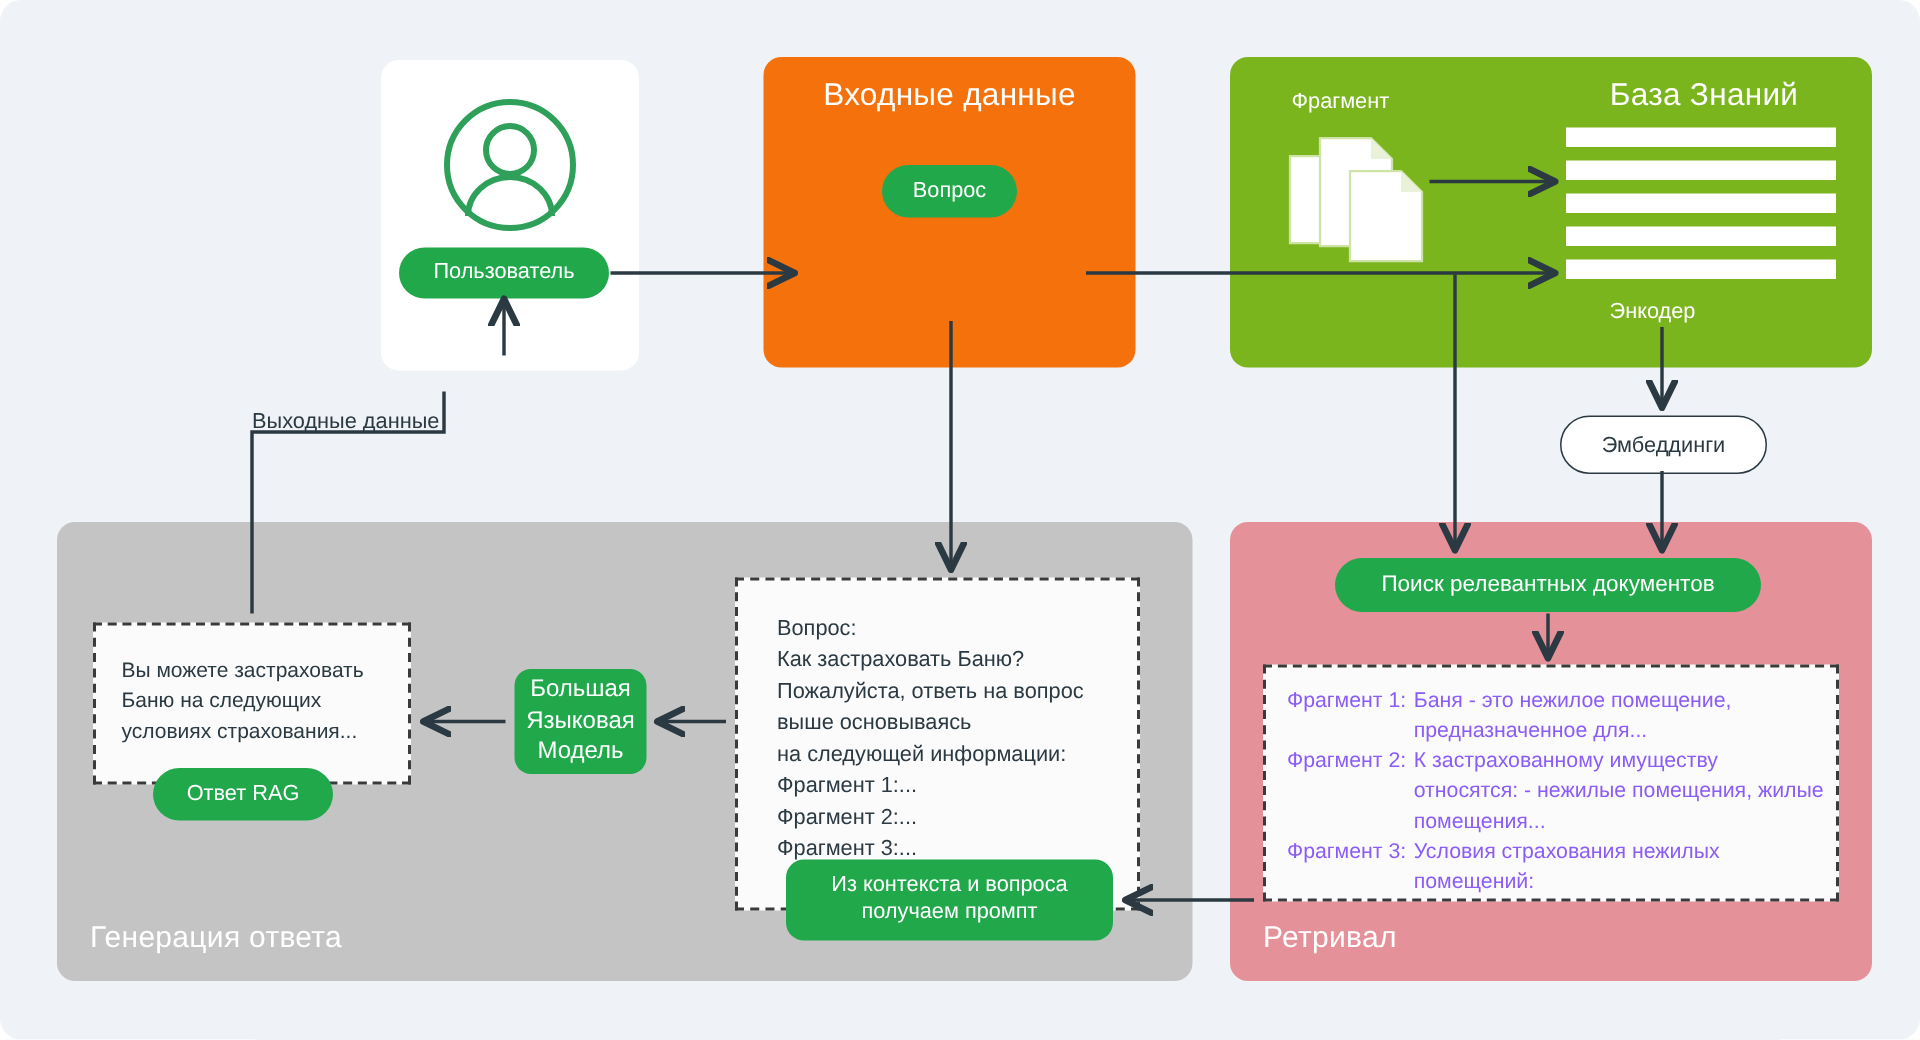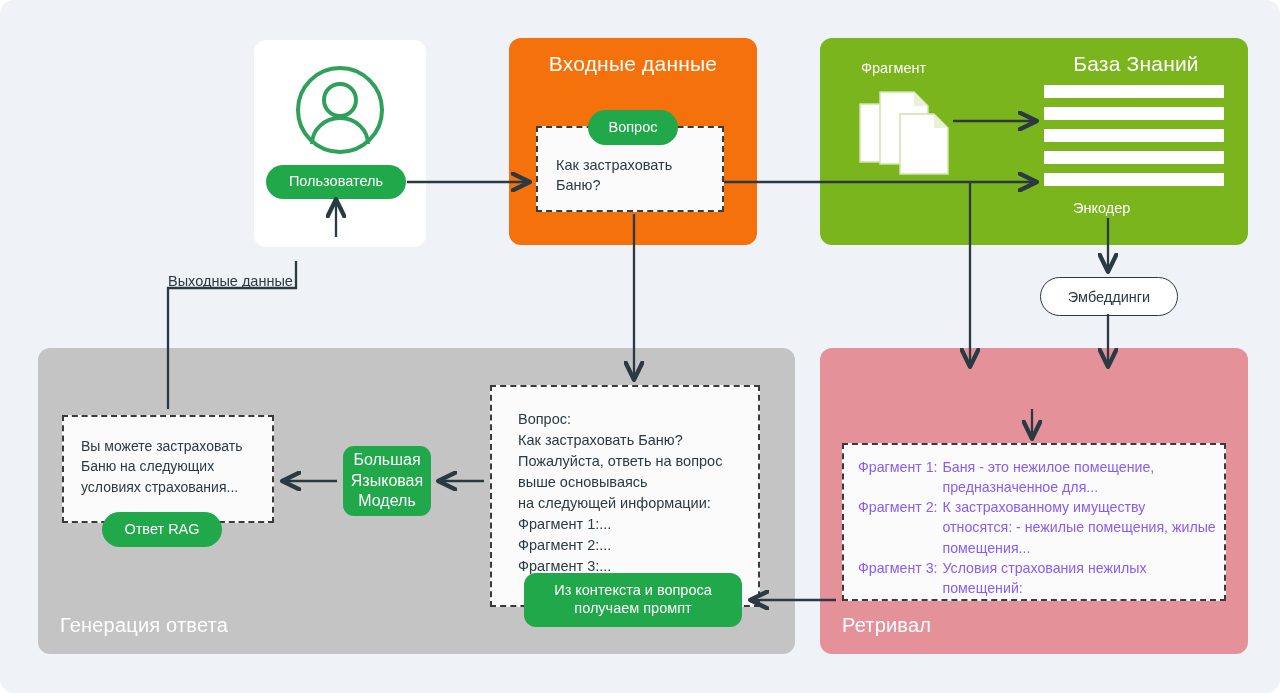--- a/index.html
+++ b/index.html
@@ -169,24 +169,20 @@
         <path d="M20 82 a28 26 0 0 1 56 0" fill="none" stroke="#2ea05a" stroke-width="4"></path>
       </svg>
     </div>
   </div>
   <div class="pill" id="pill-user">
     <span>Пользователь</span>
   </div>
 
   <div class="panel" id="panel-input">
     <div class="panel-title" id="title-input">Входные данные</div>
-  </div>
-  <div class="dashbox" id="dash-question">
-    <div class="txt" style="white-space:pre-line">Как застраховать
-Баню?</div>
   </div>
   <div class="pill" id="pill-question">
     <span>Вопрос</span>
   </div>
 
   <div class="panel" id="panel-kb">
     <div class="panel-title" id="title-kb">База Знаний</div>
     <div class="kb-sublabel" id="label-documents">Фрагмент</div>
     <div class="kb-sublabel" id="label-encoder">Энкодер</div>
     <div class="docs-icon">
@@ -212,20 +208,23 @@
   </div>
 
   <div class="panel" id="panel-generation">
     <div class="panel-title" id="title-generation">Генерация ответа</div>
   </div>
 
   <div class="panel" id="panel-retrieval">
     <div class="panel-title" id="title-retrieval">Ретривал</div>
   </div>
 
+  <div class="pill" id="pill-search">
+    <span>Поиск релевантных документов</span>
+  </div>
 
   <div class="dashbox" id="dash-fragments">
     <div class="frag-list">
       <div class="frag-row">
         <span class="frag-key">Фрагмент 1:</span>
         <span class="frag-val">Баня - это нежилое помещение, предназначенное для...</span>
       </div>
       <div class="frag-row">
         <span class="frag-key">Фрагмент 2:</span>
         <span class="frag-val">К застрахованному имуществу относятся: - нежилые помещения, жилые помещения...</span>

